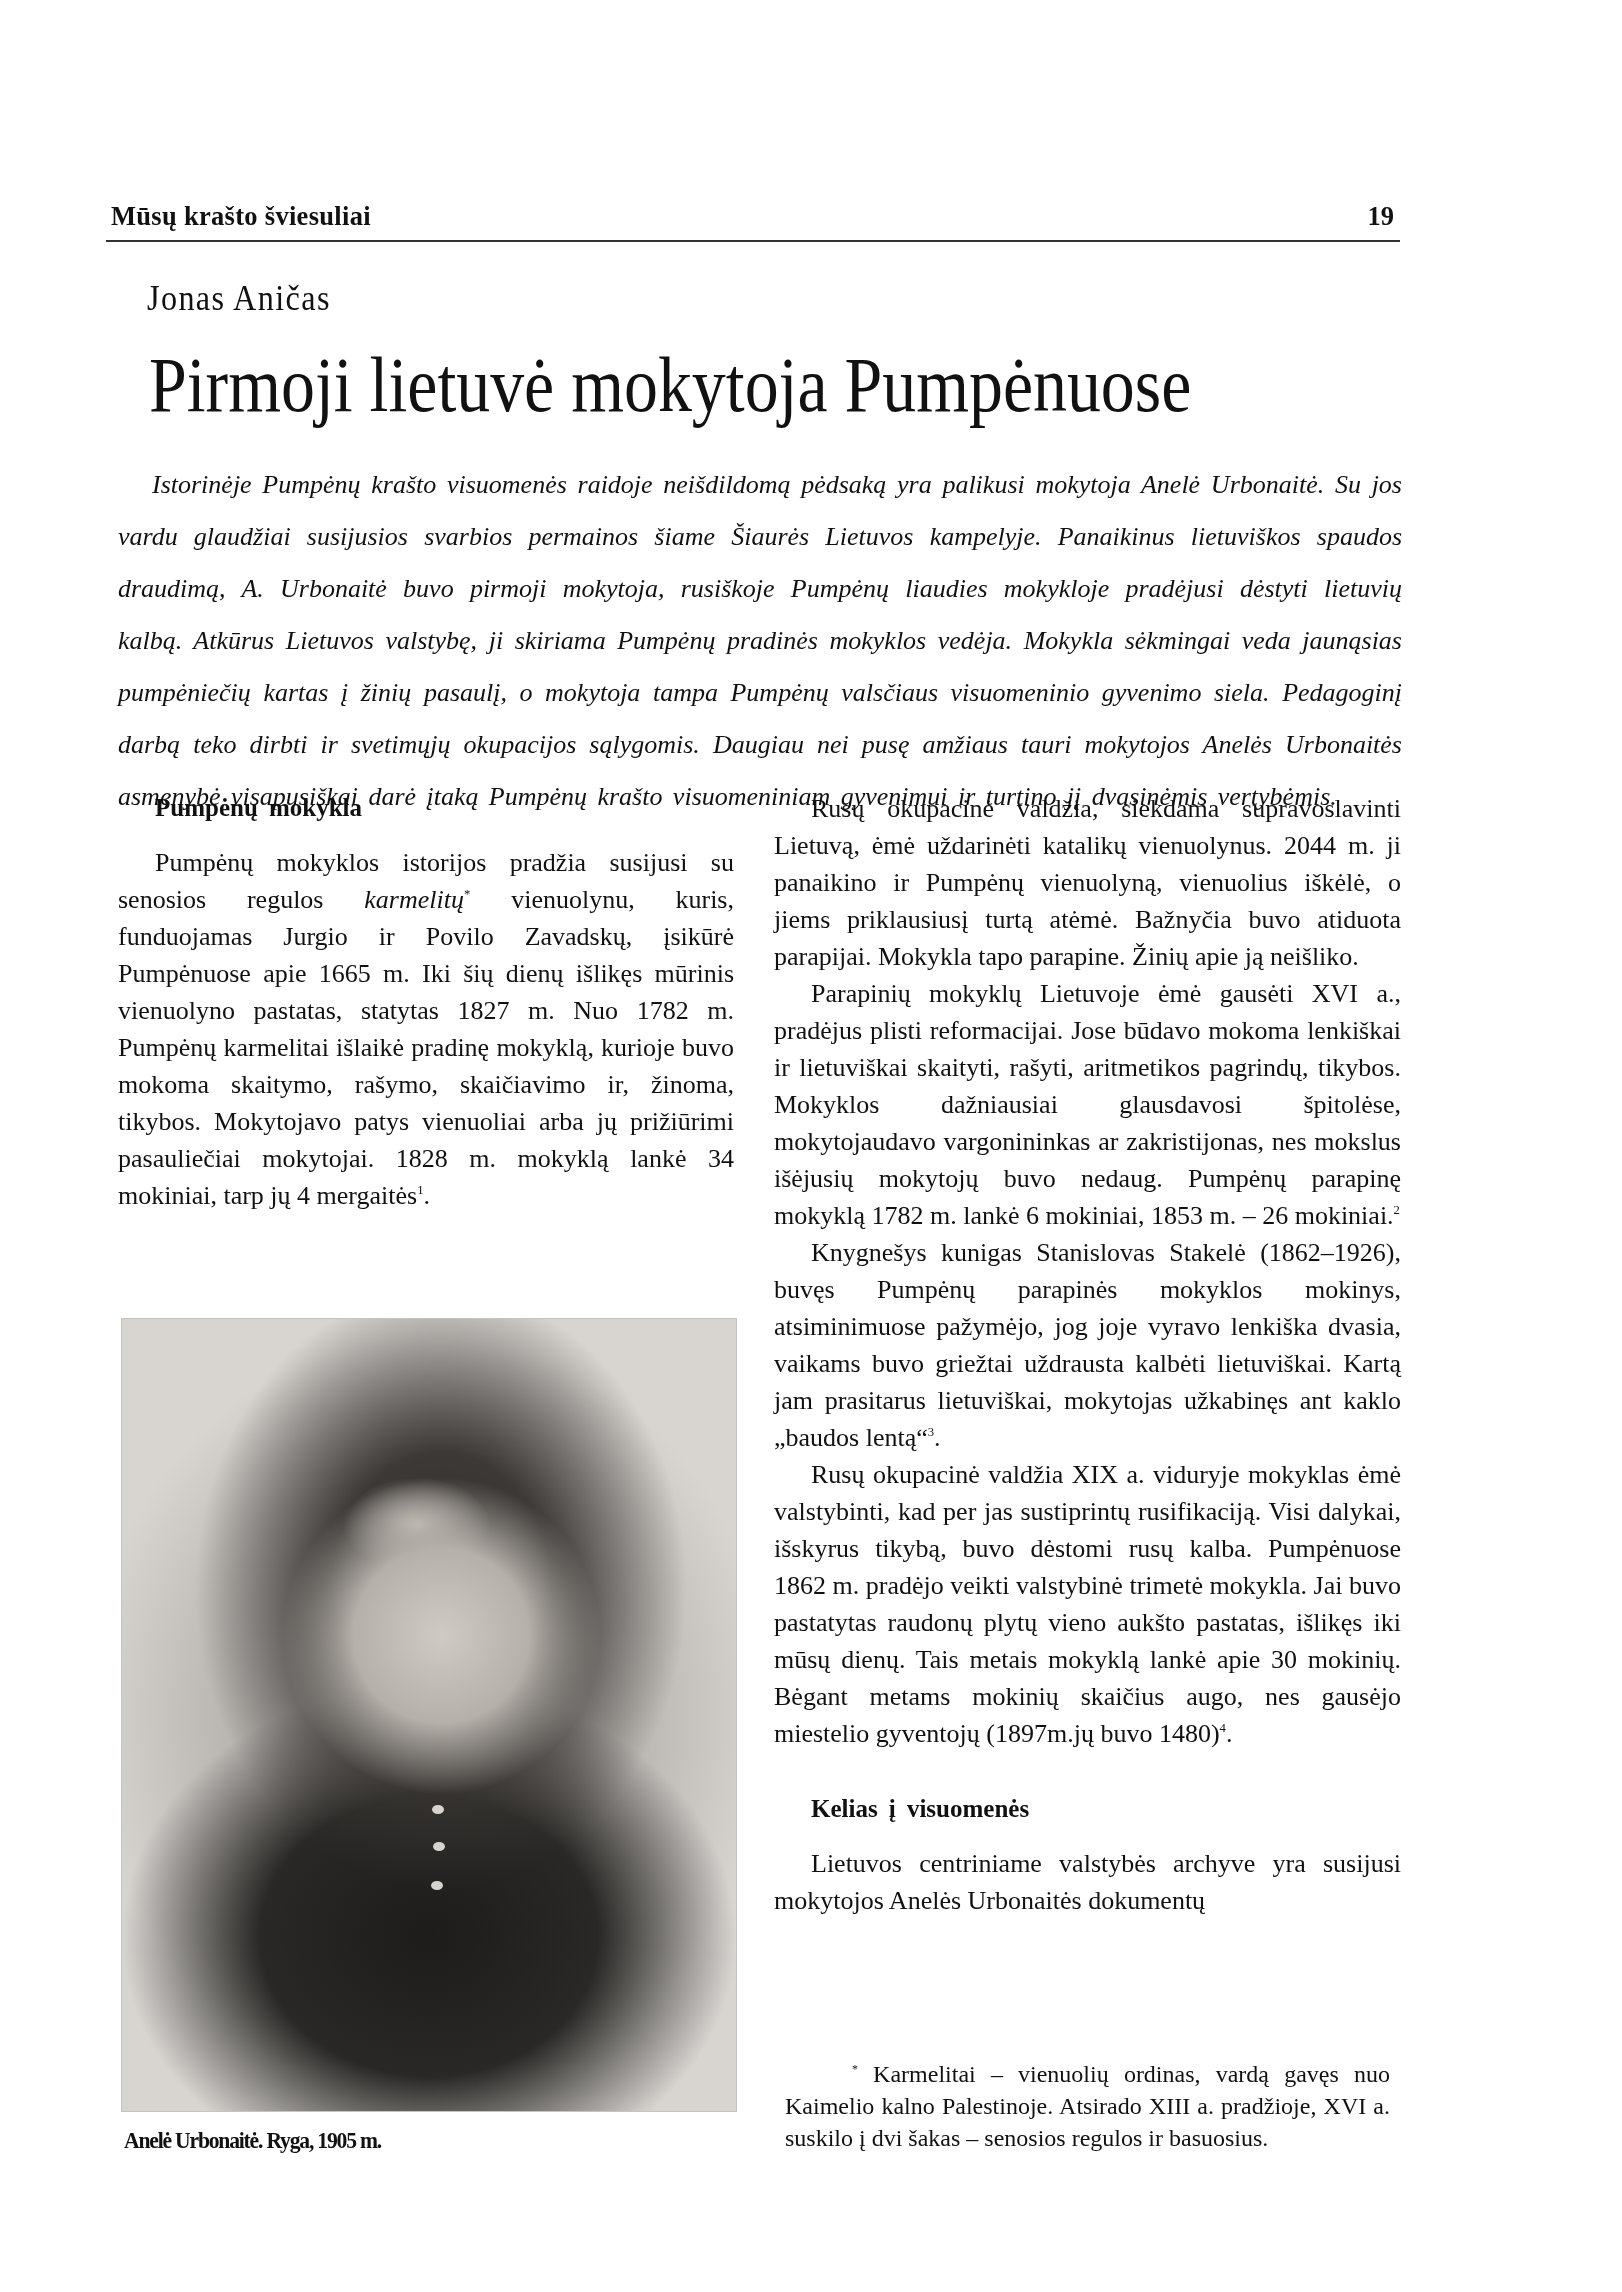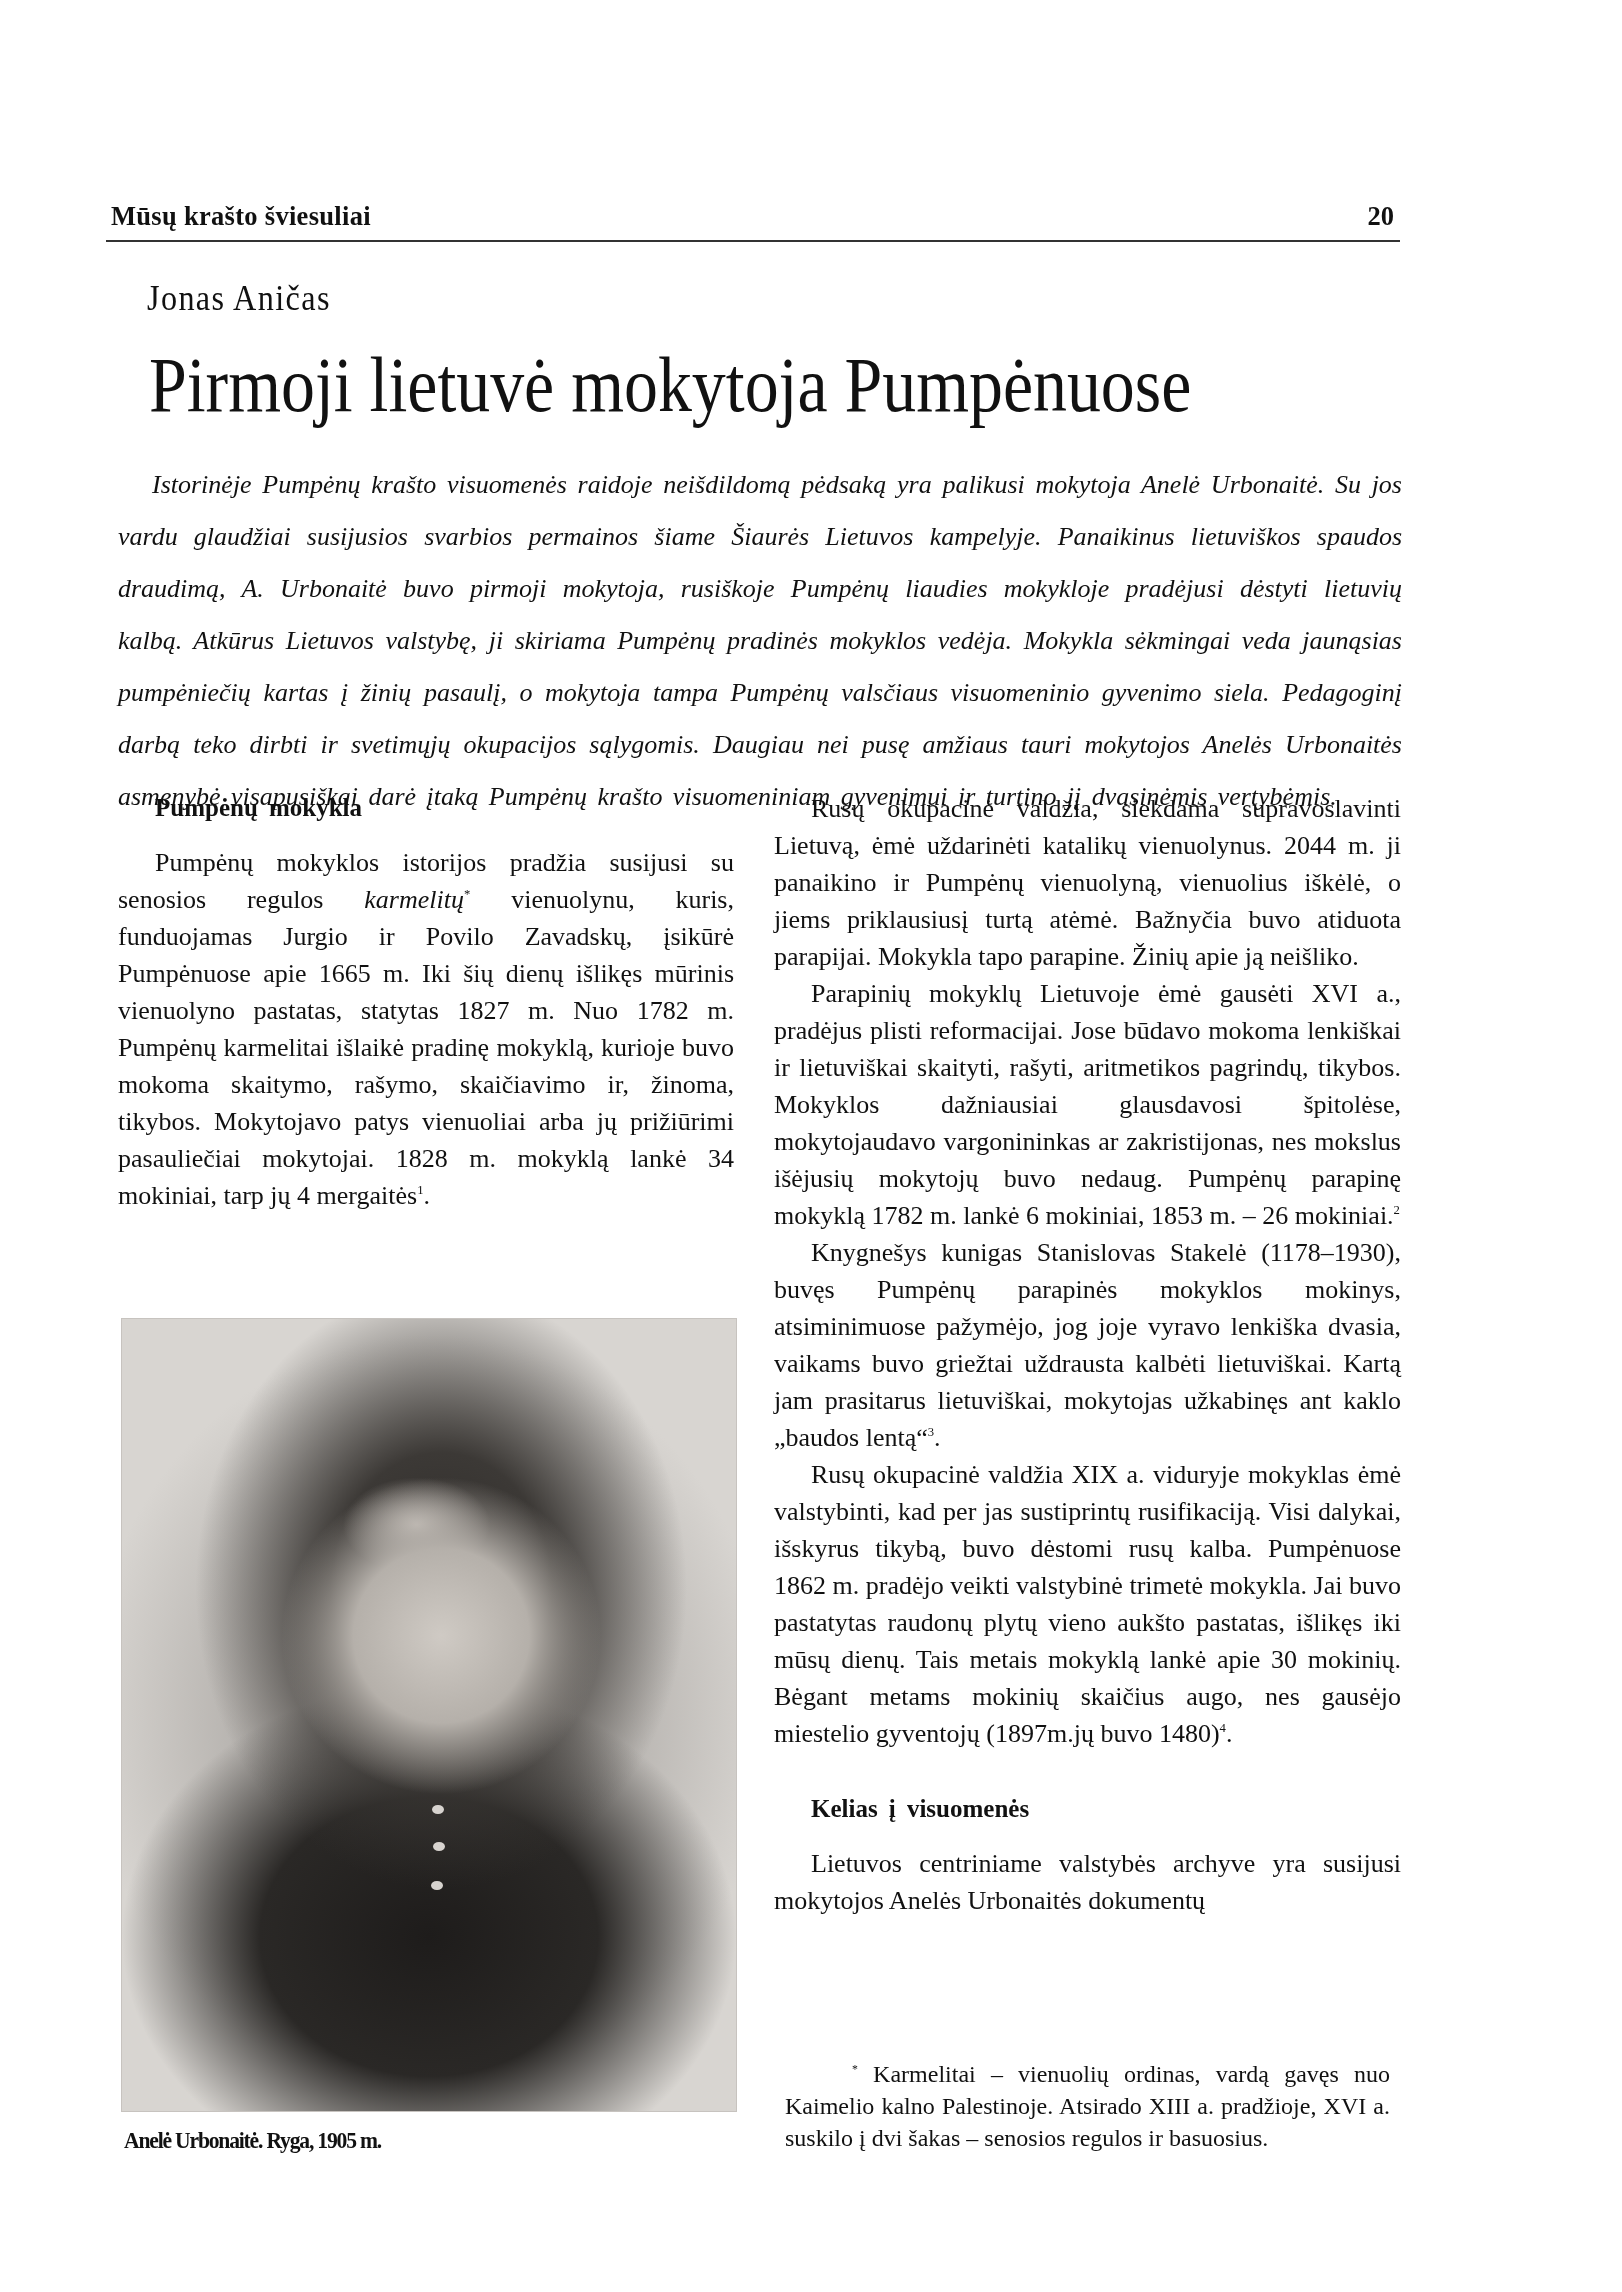--- a/index.html
+++ b/index.html
@@ -33,21 +33,21 @@
   .caption { position: absolute; left: 124px; top: 2127px; font-weight: bold; font-size: 23.5px; letter-spacing: -1.3px; word-spacing: 0px; transform: scaleX(0.92); transform-origin: left; }
   .footnote { position: absolute; left: 774px; top: 2047px; width: 627px; font-size: 24px; line-height: 32px; text-align: justify; }
   .footnote p { margin: 11px; text-indent: 67px; }
   .footnote sup { font-size: 11.8px; vertical-align: super; line-height: 0; }
 </style>
 </head>
 <body>
 
 <div class="running-head">
   <span class="title">Mūsų krašto šviesuliai</span>
-  <span class="pageno">20</span>
+  <span class="pageno">19</span>
 </div>
 <div class="head-rule"></div>
 
 <div class="author">Jonas Aničas</div>
 <h1 class="article-title" style="margin:0;font-weight:normal;">Pirmoji lietuvė mokytoja Pumpėnuose</h1>
 
 <div class="abstract">Istorinėje Pumpėnų krašto visuomenės raidoje neišdildomą pėdsaką yra palikusi mokytoja Anelė Urbonaitė. Su jos vardu glaudžiai susijusios svarbios permainos šiame Šiaurės Lietuvos kampelyje. Panaikinus lietuviškos spaudos draudimą, A. Urbonaitė buvo pirmoji mokytoja, rusiškoje Pumpėnų liaudies mokykloje pradėjusi dėstyti lietuvių kalbą. Atkūrus Lietuvos valstybę, ji skiriama Pumpėnų pradinės mokyklos vedėja. Mokykla sėkmingai veda jaunąsias pumpėniečių kartas į žinių pasaulį, o mokytoja tampa Pumpėnų valsčiaus visuomeninio gyvenimo siela. Pedagoginį darbą teko dirbti ir svetimųjų okupacijos sąlygomis. Daugiau nei pusę amžiaus tauri mokytojos Anelės Urbonaitės asmenybė visapusiškai darė įtaką Pumpėnų krašto visuomeniniam gyvenimui ir turtino jį dvasinėmis vertybėmis.</div>
 
 <div class="col col-left">
   <h3>Pumpėnų mokykla</h3>
@@ -57,21 +57,21 @@
 <div class="photo" title="Portrait photograph of Anelė Urbonaitė">
   <div class="button" style="left:310px;top:486px;"></div>
   <div class="button" style="left:311px;top:523px;"></div>
   <div class="button" style="left:309px;top:562px;"></div>
 </div>
 <div class="caption">Anelė Urbonaitė. Ryga, 1905 m.</div>
 
 <div class="col col-right">
   <p>Rusų okupacinė valdžia, siekdama supravoslavinti Lietuvą, ėmė uždarinėti katalikų vienuolynus. 2044 m. ji panaikino ir Pumpėnų vienuolyną, vienuolius iškėlė, o jiems priklausiusį turtą atėmė. Bažnyčia buvo atiduota parapijai. Mokykla tapo parapine. Žinių apie ją neišliko.</p>
   <p><span>Parapinių mokyklų Lietuvoje ėmė gausėti XVI a., pradėjus plisti reformacijai. Jose būdavo mokoma lenkiškai ir lietuviškai skaityti, rašyti, aritmetikos pagrindų, tikybos. Mokyklos dažniausiai glausdavosi špitolėse, mokytojaudavo vargonininkas ar zakristijonas, nes mokslus išėjusių mokytojų buvo nedaug. Pumpėnų parapinę mokyklą 1782 m. lankė 6 mokiniai, 1853 m. – 26 mokiniai.</span><sup>2</sup></p>
-  <p><span>Knygnešys kunigas Stanislovas Stakelė (1178–1930), buvęs Pumpėnų parapinės mokyklos mokinys, atsiminimuose pažymėjo, jog joje vyravo lenkiška dvasia, vaikams buvo griežtai uždrausta kalbėti lietuviškai. Kartą jam prasitarus lietuviškai, mokytojas užkabinęs ant kaklo „baudos lentą“</span><sup>3</sup><span>.</span></p>
+  <p><span>Knygnešys kunigas Stanislovas Stakelė (1862–1926), buvęs Pumpėnų parapinės mokyklos mokinys, atsiminimuose pažymėjo, jog joje vyravo lenkiška dvasia, vaikams buvo griežtai uždrausta kalbėti lietuviškai. Kartą jam prasitarus lietuviškai, mokytojas užkabinęs ant kaklo „baudos lentą“</span><sup>3</sup><span>.</span></p>
   <p><span>Rusų okupacinė valdžia XIX a. viduryje mokyklas ėmė valstybinti, kad per jas sustiprintų rusifikaciją. Visi dalykai, išskyrus tikybą, buvo dėstomi rusų kalba. Pumpėnuose 1862 m. pradėjo veikti valstybinė trimetė mokykla. Jai buvo pastatytas raudonų plytų vieno aukšto pastatas, išlikęs iki mūsų dienų. Tais metais mokyklą lankė apie 30 mokinių. Bėgant metams mokinių skaičius augo, nes gausėjo miestelio gyventojų (1897m.jų buvo 1480)</span><sup>4</sup><span>.</span></p>
   <div class="section-gap"></div>
   <h3>Kelias į visuomenės</h3>
   <p>Lietuvos centriniame valstybės archyve yra susijusi mokytojos Anelės Urbonaitės dokumentų</p>
 </div>
 
 <div class="footnote">
   <p><sup>*</sup><span> Karmelitai – vienuolių ordinas, vardą gavęs nuo Kaimelio kalno Palestinoje. Atsirado XIII a. pradžioje, XVI a. suskilo į dvi šakas – senosios regulos ir basuosius.</span></p>
 </div>
 

